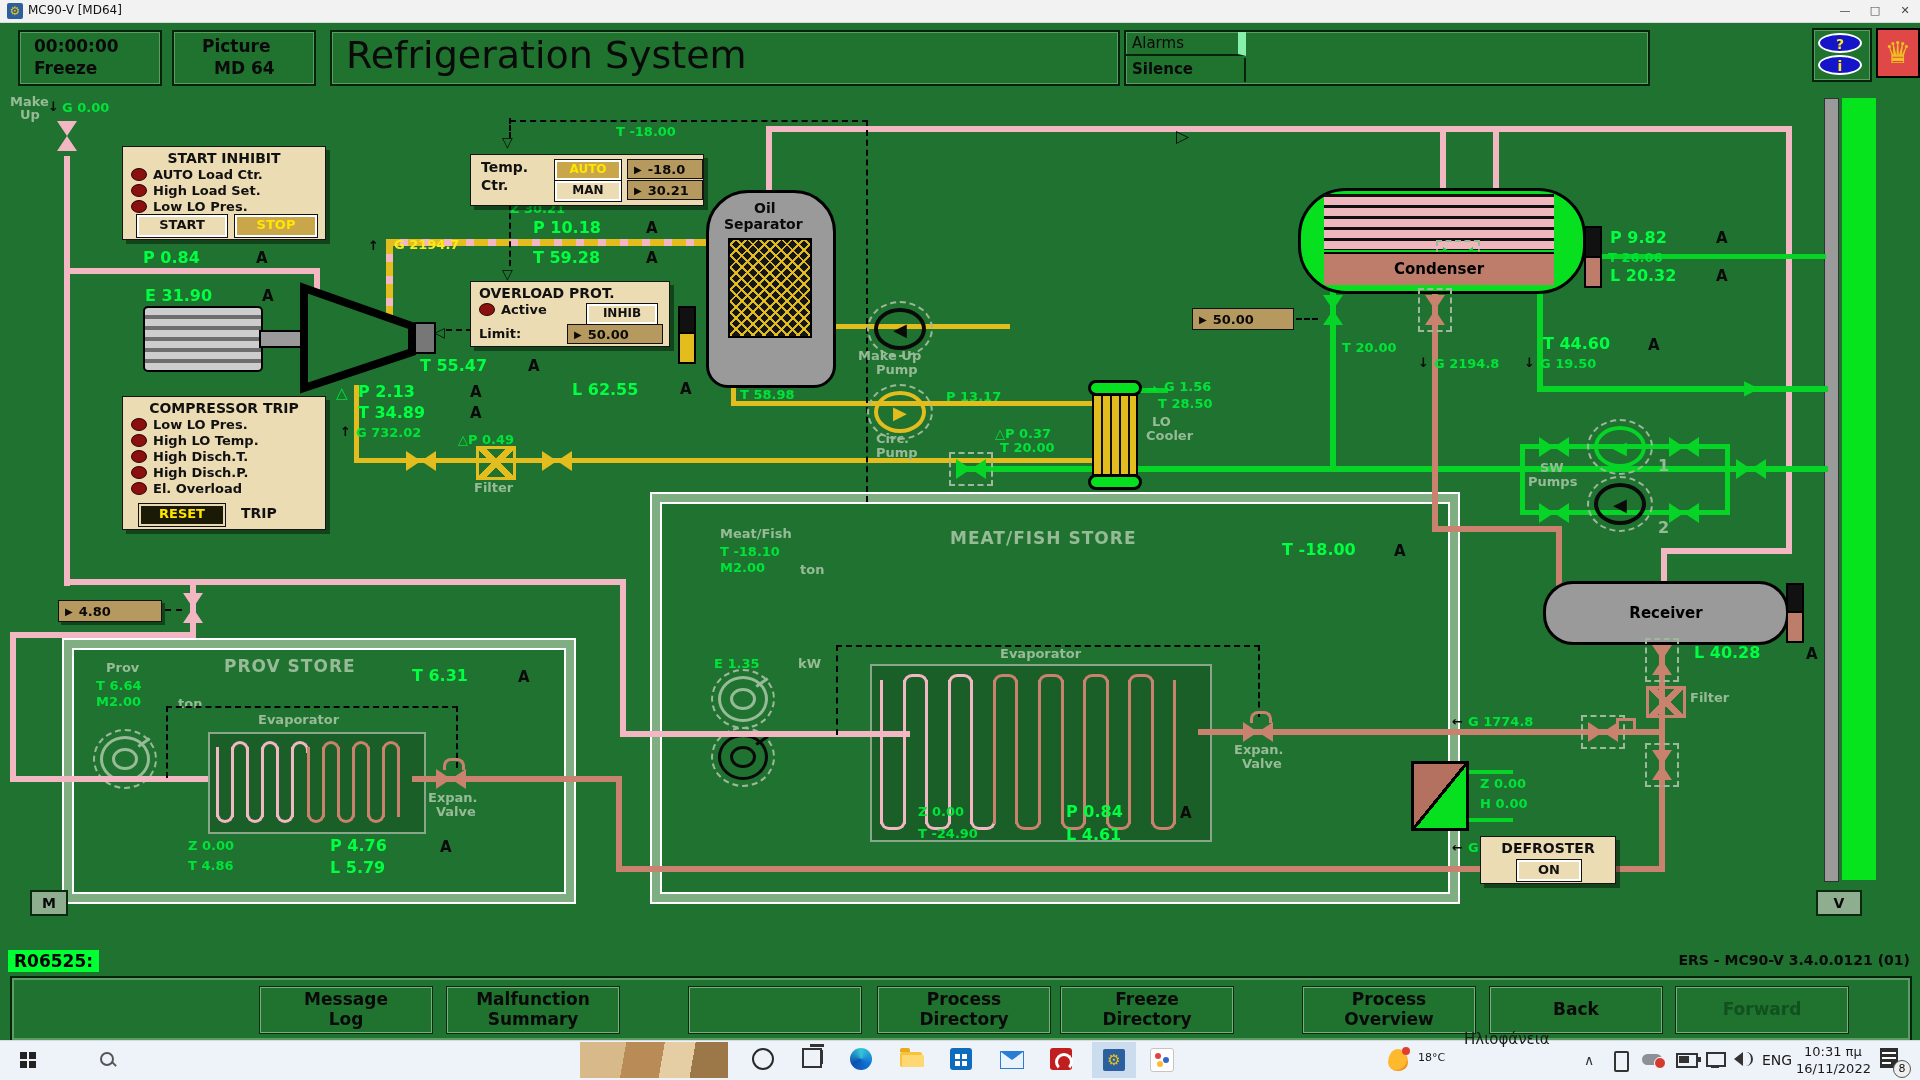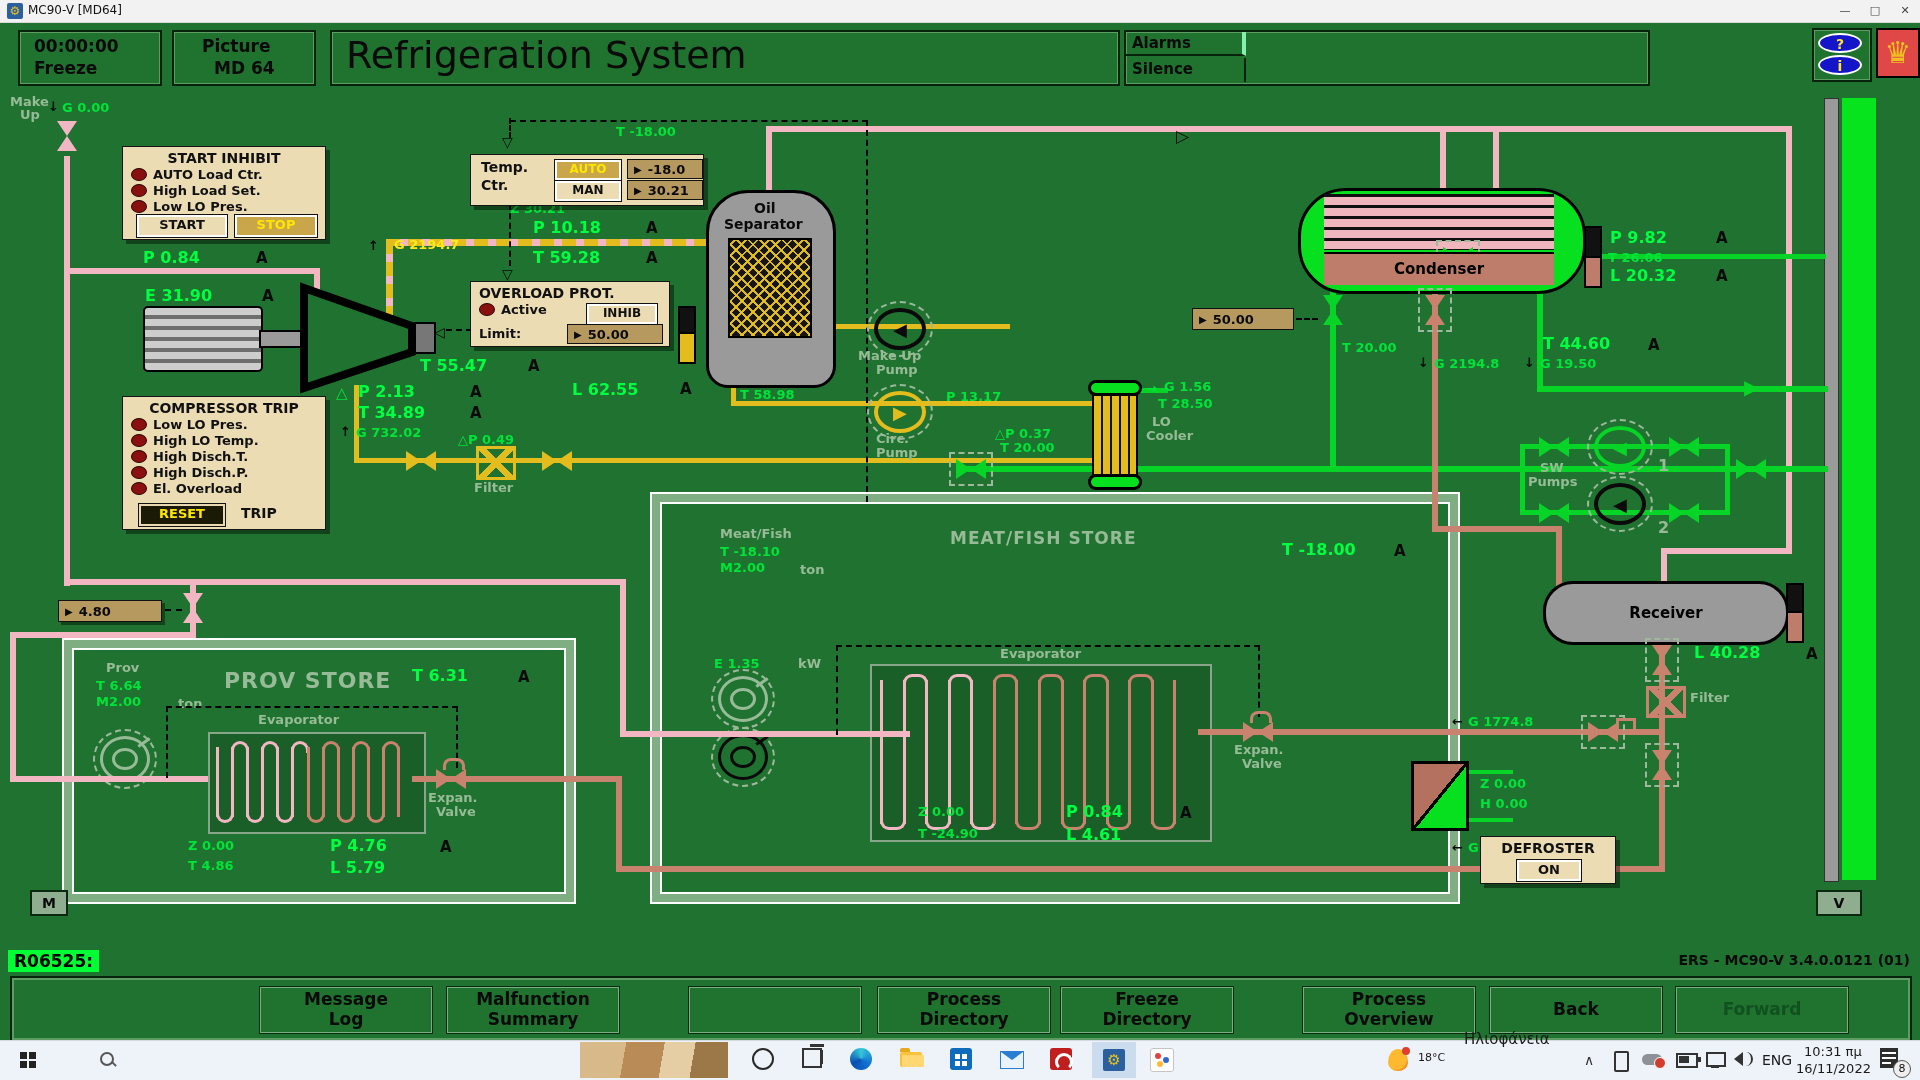--- a/index.html
+++ b/index.html
@@ -93,21 +93,21 @@
     <div class="hline" style="padding:2px 0 0 14px">Freeze</div>
   </div>
   <div class="gbox" style="left:172px;top:30px;width:140px;height:52px">
     <div class="hline" style="padding:4px 0 0 28px">Picture</div>
     <div class="hline" style="padding:2px 0 0 40px">MD  64</div>
   </div>
   <div class="gbox" style="left:330px;top:30px;width:786px;height:52px">
     <div style="font-size:38px;color:#0a0a0a;padding:1px 0 0 14px;white-space:nowrap">Refrigeration System</div>
   </div>
   <div class="gbox" style="left:1124px;top:30px;width:522px;height:52px">
-    <div style="position:absolute;left:0;top:0;width:120px;height:24px;border-right:4px solid #86efac;border-bottom:2px solid #07230c;font-weight:bold;font-size:15px;padding:2px 0 0 6px;box-sizing:border-box">Alarms</div>
+    <div style="position:absolute;left:0;top:0;width:120px;height:24px;border-right:8px solid #86efac;border-bottom:2px solid #07230c;font-weight:normal;font-size:15px;padding:2px 0 0 6px;box-sizing:border-box">Alarms</div>
     <div style="position:absolute;left:0;top:26px;width:120px;height:24px;border-right:2px solid #07230c;font-weight:bold;font-size:15px;padding:2px 0 0 6px;box-sizing:border-box">Silence</div>
   </div>
   <div class="gbox" style="left:1812px;top:28px;width:56px;height:50px">
     <div style="position:absolute;left:4px;top:3px;width:44px;height:20px;background:#1414c8;border:2px solid #fff;border-radius:50%;color:#ffe81e;font-weight:bold;font-size:14px;text-align:center;line-height:19px;box-sizing:border-box">?</div>
     <div style="position:absolute;left:4px;top:25px;width:44px;height:20px;background:#1414c8;border:2px solid #fff;border-radius:50%;color:#ffe81e;font-weight:bold;font-size:14px;text-align:center;line-height:19px;box-sizing:border-box">i</div>
   </div>
   <div class="abs" style="left:1876px;top:28px;width:44px;height:50px;background:#e04848;border:2px solid #000;box-sizing:border-box;text-align:center;z-index:20">
     <span style="color:#f0c020;font-size:30px;line-height:46px">♛</span>
   </div>
 
@@ -500,21 +500,21 @@
         </div>
     </div>
     <div class="gs" style="left:256px;top:300px">Z 0.00</div>
     <div class="gs" style="left:256px;top:322px">T -24.90</div>
     <div class="gv" style="left:404px;top:298px">P 0.84</div>
     <div class="blk" style="left:518px;top:300px">A</div>
     <div class="gv" style="left:404px;top:321px">L 4.61</div>
   </div>
 
   <div class="store" style="left:72px;top:648px;width:490px;height:242px">
-    <div class="sage" style="left:150px;top:18px;font-size:22px;letter-spacing:1px">PROV STORE</div>
+    <div class="sage" style="left:150px;top:6px;font-size:17px;letter-spacing:1px">PROV STORE</div>
     <div class="gv" style="left:338px;top:16px">T 6.31</div>
     <div class="blk" style="left:444px;top:18px">A</div>
     <div class="sage" style="left:32px;top:10px">Prov</div>
     <div class="gs" style="left:22px;top:28px">T 6.64</div>
     <div class="gs" style="left:22px;top:44px">M2.00</div>
     <div class="sage" style="left:104px;top:46px">ton</div>
     <div class="fan sel" style="left:26px;top:86px;color:#98bb97;border-color:#98bb97"></div>
     <div class="sage" style="left:184px;top:62px">Evaporator</div>
     <div class="evapbox" style="left:134px;top:82px;width:214px;height:98px">
       <div class="coil" style="left:6px;top:5px;width:200px;height:86px">

